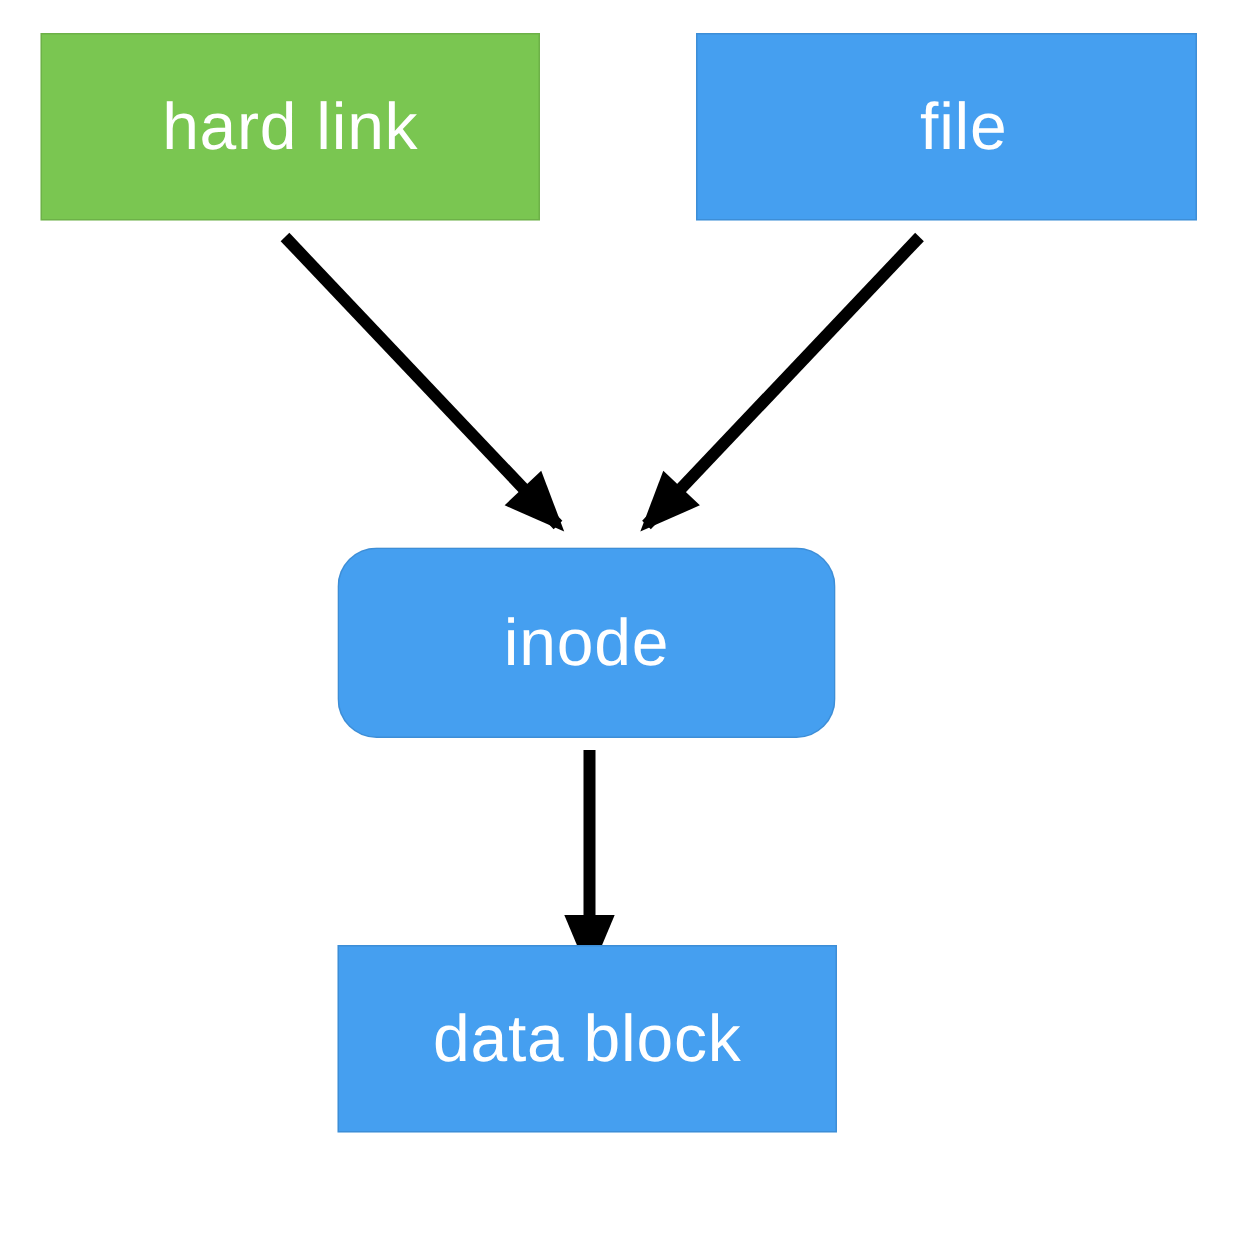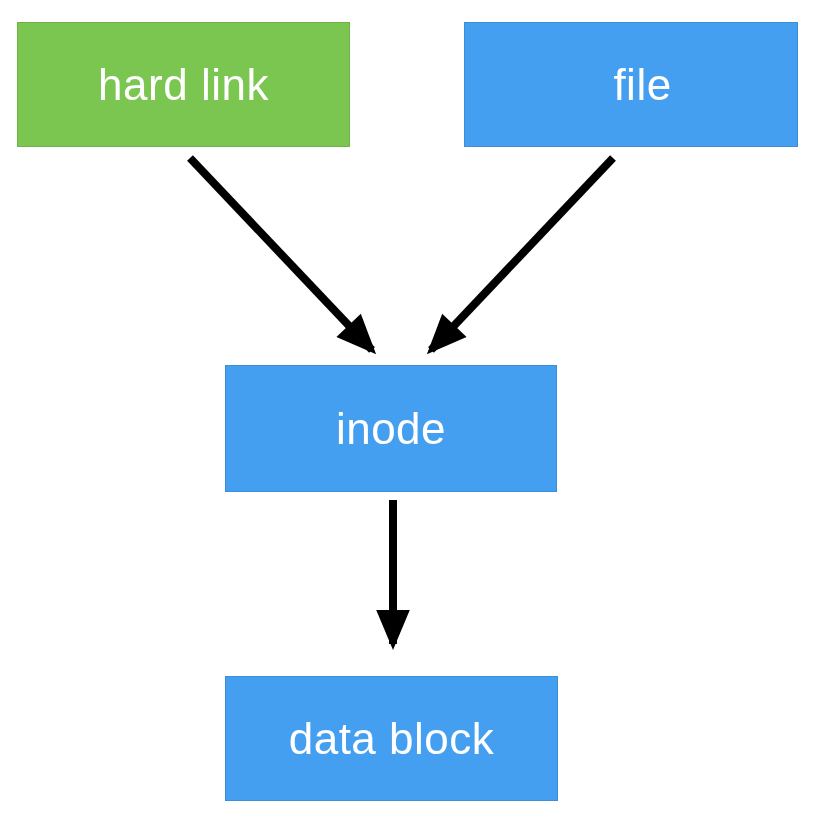--- a/index.html
+++ b/index.html
@@ -30,24 +30,24 @@
     display: flex;
     align-items: center;
     justify-content: center;
     color: #ffffff;
     font-size: 44px;
     font-weight: 500;
     letter-spacing: 0.5px;
     box-sizing: border-box;
     border: 1px solid rgba(0,0,0,0.10);
   }
-  .node-hard-link { left: 17px;  top: 22px;  width: 333px; height: 125px; }
+  .node-hard-link { left: 27px;  top: 22px;  width: 333px; height: 125px; }
   .node-file      { left: 464px; top: 22px;  width: 334px; height: 125px; }
   .node-inode     { left: 225px; top: 365px; width: 332px; height: 127px; }
-  .node-data-block{ left: 225px; top: 676px; width: 333px; height: 125px; }
+  .node-data-block{ left: 225px; top: 630px; width: 333px; height: 125px; }
   .watermark {
     position: absolute;
     right: 19px;
     bottom: 22px;
     font-size: 17px;
     letter-spacing: 1px;
     user-select: none;
   }
 </style>
 </head>
@@ -63,18 +63,18 @@
     </defs>
     <line x1="190" y1="158" x2="372" y2="350" stroke="#000000" stroke-width="8" marker-end="url(#arrowhead)"></line>
     <line x1="613" y1="158" x2="431" y2="350" stroke="#000000" stroke-width="8" marker-end="url(#arrowhead)"></line>
     <line x1="393" y1="500" x2="393" y2="644" stroke="#000000" stroke-width="8" marker-end="url(#arrowhead)"></line>
   </svg>
 
   <div class="node node-hard-link" style="background-color: rgb(122, 198, 81);">hard link</div>
 
   <div class="node node-file" style="background-color: rgb(69, 159, 240); padding-left: 23px;">file</div>
 
-  <div class="node node-inode" style="background-color: rgb(69, 159, 240);">inode</div>
+  <div class="node node-inode" style="background-color: rgb(69, 159, 240); border-radius: 26px;">inode</div>
 
   <div class="node node-data-block" style="background-color: rgb(69, 159, 240);">data block</div>
 
 
 </div>
 
 </body></html>

